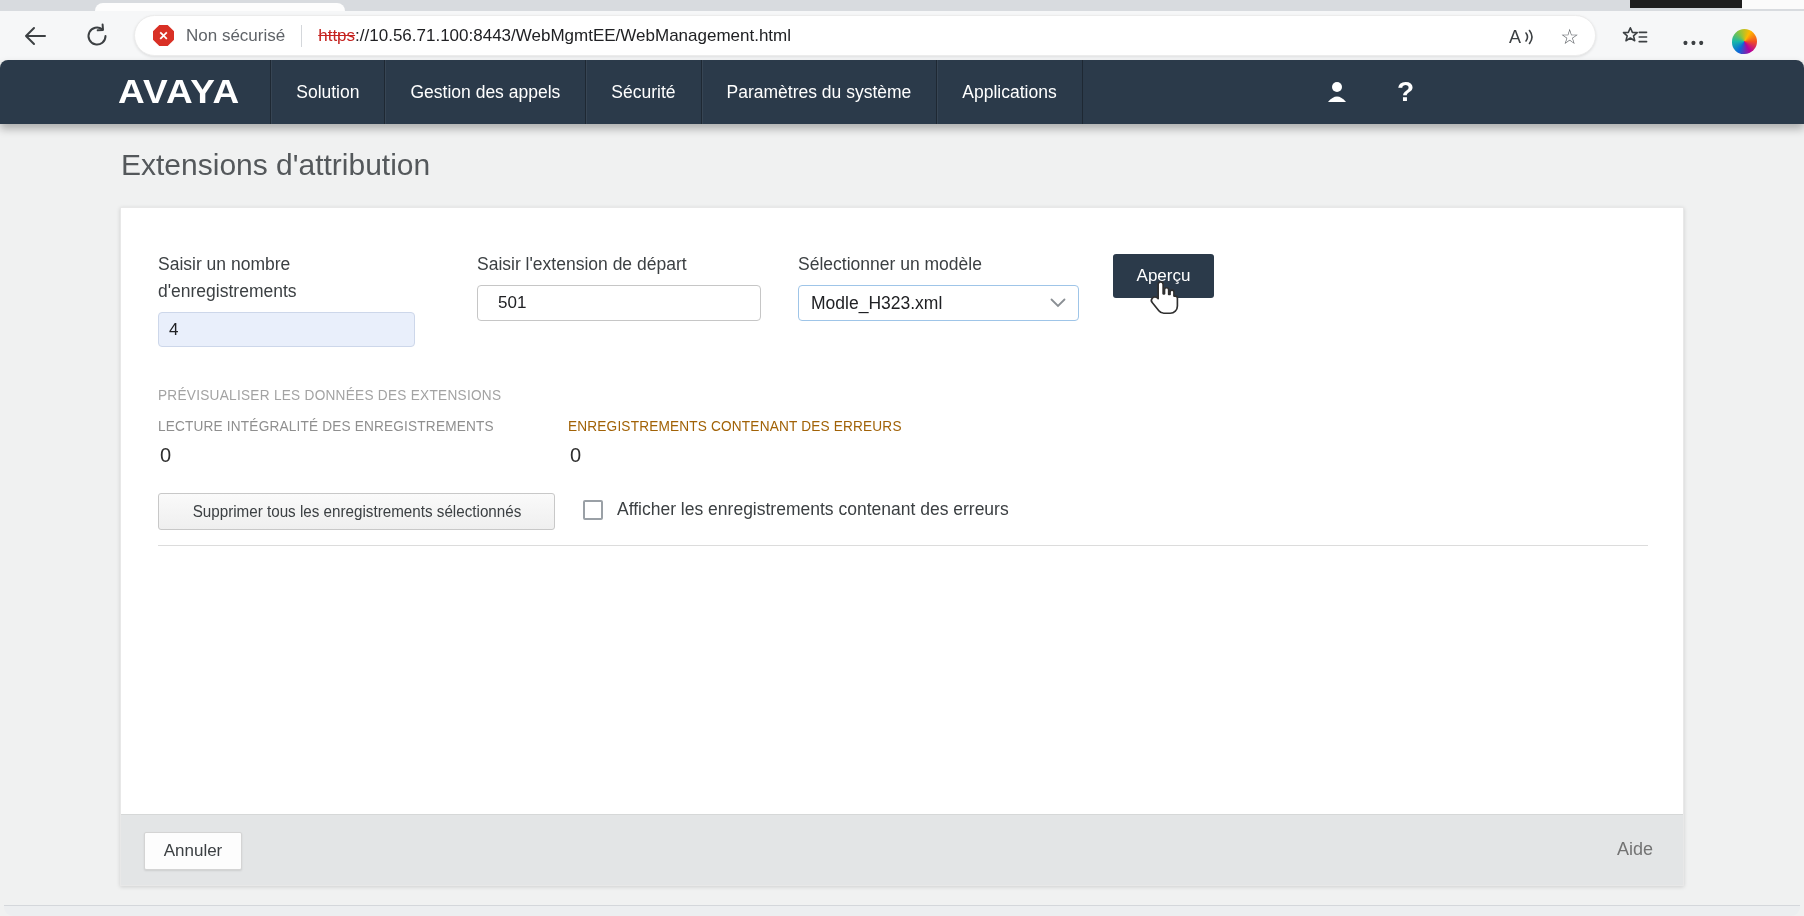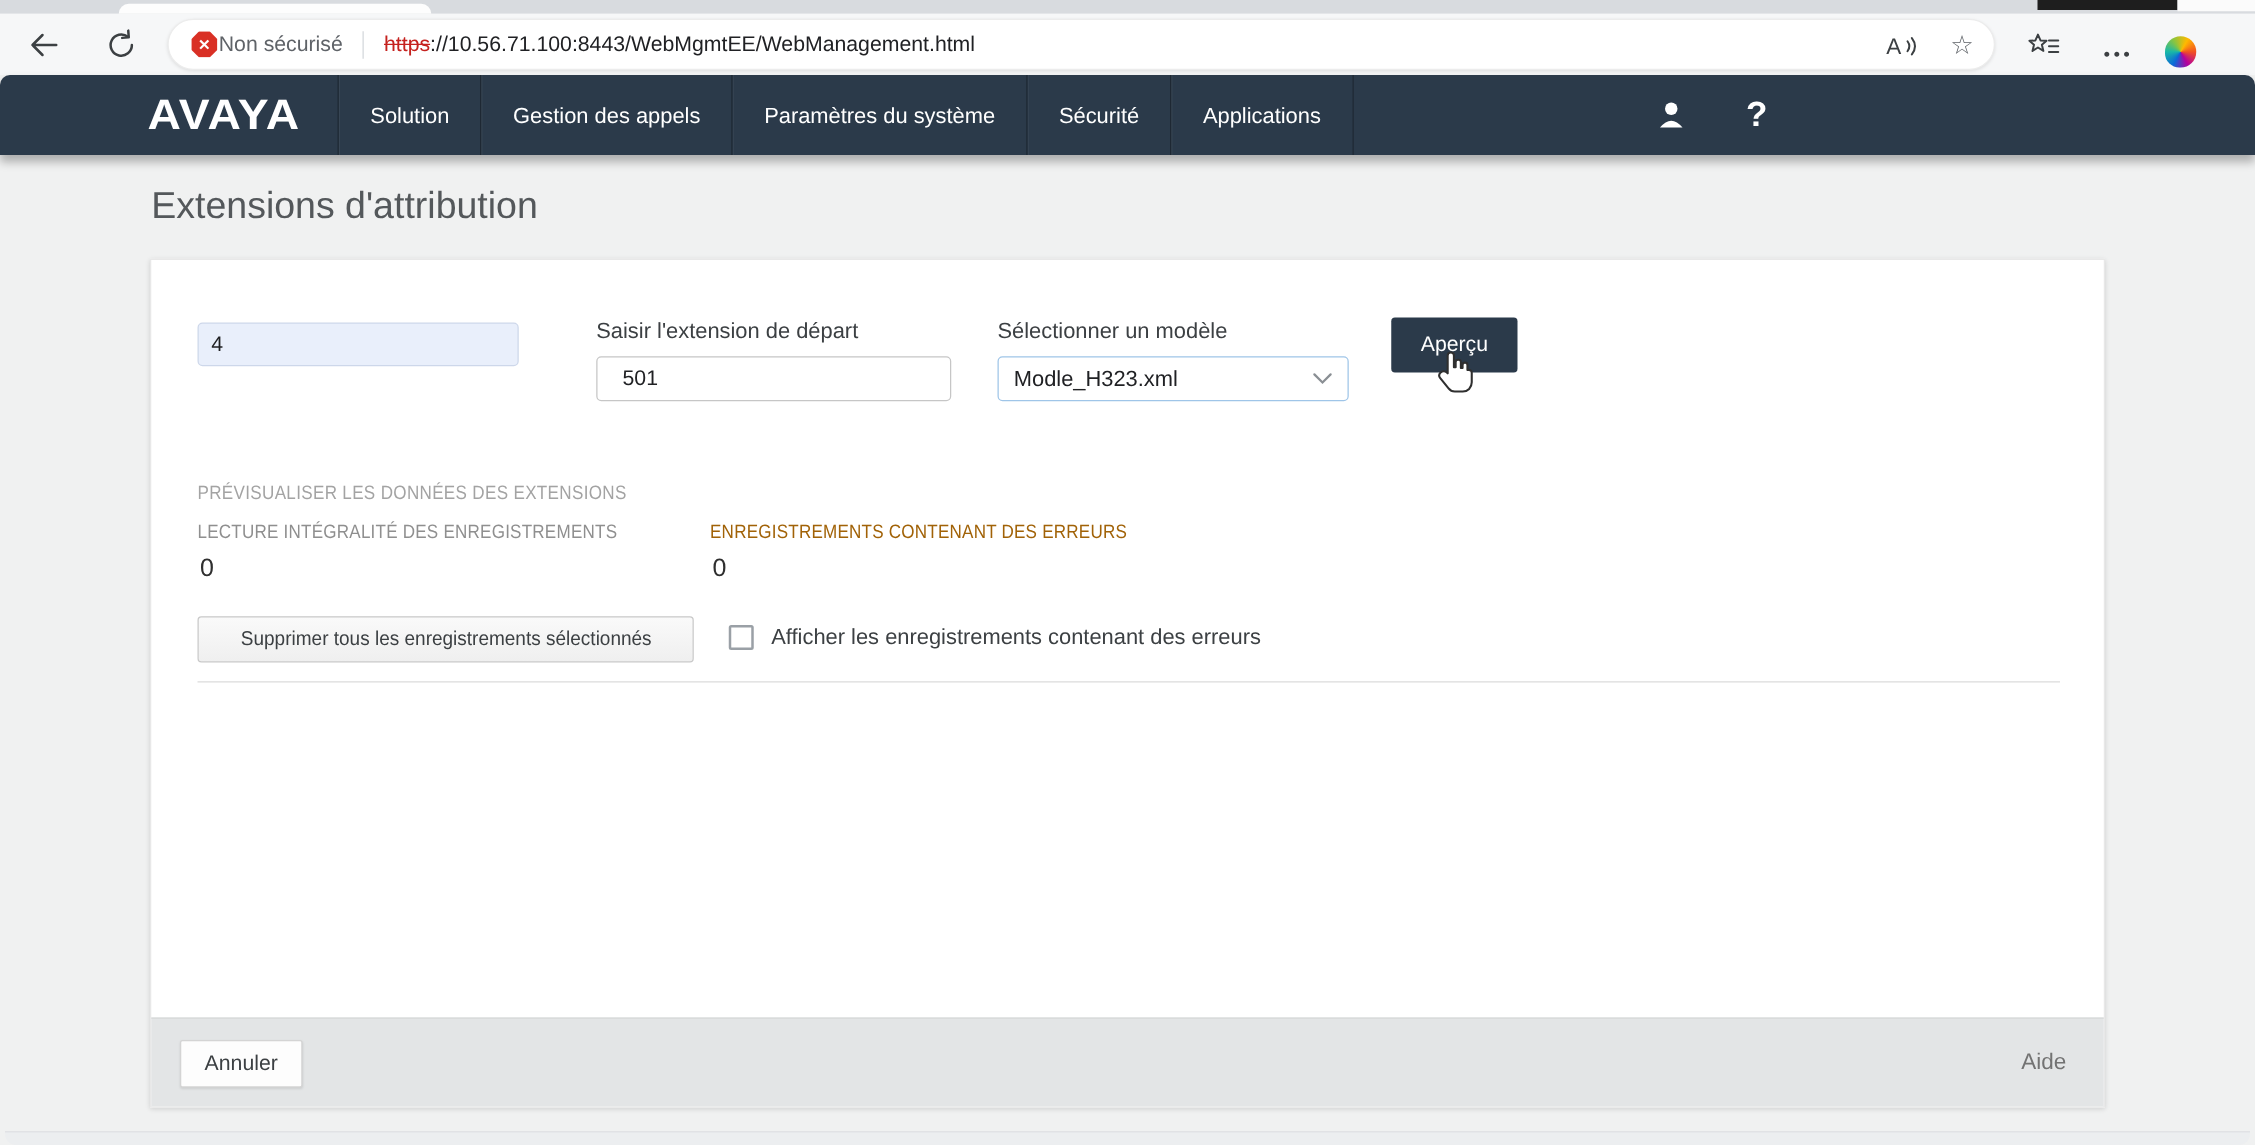--- a/index.html
+++ b/index.html
@@ -16,21 +16,21 @@
 
   .toolbar { position:absolute; left:0; top:11px; width:1804px; height:49px; background:#f6f7f8; }
   .tb-icon { position:absolute; top:12px; width:26px; height:26px; color:#3c4043; cursor:pointer; }
   .addr-pill { position:absolute; left:134px; top:4px; width:1462px; height:41px; background:#ffffff;
     border:1px solid #ececec; border-radius:21px; box-shadow:0 1px 3px rgba(0,0,0,.10);
     display:flex; align-items:center; padding:0 18px; }
   .badge-octagon { width:21px; height:21px; background:#d93025;
     clip-path:polygon(30% 0,70% 0,100% 30%,100% 70%,70% 100%,30% 100%,0 70%,0 30%);
     color:#fff; font-size:12px; font-weight:bold; display:flex; align-items:center; justify-content:center;
     flex:0 0 auto; }
-  .sec-label { margin-left:1px; color:#5f6368; font-size:17px; white-space:nowrap; }
+  .sec-label { margin-left:12px; color:#5f6368; font-size:17px; white-space:nowrap; }
   .addr-divider { width:1px; height:22px; background:#d4d7db; margin:0 16px; }
   .url { font-size:17px; color:#202124; white-space:nowrap; }
   .url .https { color:#c5221f; text-decoration:line-through; }
   .pill-right { position:absolute; right:16px; top:0; height:41px; display:flex; align-items:center; gap:26px; }
   .star-glyph { font-size:21px; color:#5f6368; line-height:1; cursor:pointer; }
   .tb-right { position:absolute; top:10px; display:flex; align-items:center; }
   .dots { color:#3c4043; font-size:14px; letter-spacing:3px; font-weight:bold; cursor:pointer; }
   .copilot { width:25px; height:25px; border-radius:50% 50% 50% 46%;
     background:conic-gradient(from 210deg,#0b68d8,#18b8a8,#8bc53f,#ffb900,#f25022,#b4009e,#0b68d8); cursor:pointer; }
 
@@ -145,37 +145,38 @@
     <div class="tb-right" style="left:1732px; top:18px;">
       <div class="copilot"></div>
     </div>
   </div>
 
   <div class="navbar">
     <div class="logo">AVAYA</div>
     <div class="nav-items">
       <div class="nav-item">Solution</div>
       <div class="nav-item">Gestion des appels</div>
+      <div class="nav-item">Sécurité</div>
       <div class="nav-item">Paramètres du système</div>
-      <div class="nav-item">Sécurité</div>
       <div class="nav-item">Applications</div>
     </div>
     <div class="nav-spacer"></div>
     <svg class="nav-icon" width="28" height="28" viewBox="0 0 28 28">
       <circle cx="14" cy="9" r="5" fill="#ffffff"></circle>
       <path d="M5 24 q9 -11 18 0 z" fill="#ffffff"></path>
     </svg>
     <div class="help-q">?</div>
   </div>
 
   <div class="page-title">Extensions d'attribution</div>
 
   <div class="card">
 
     <div class="fg-records">
+      <div class="field-label">Saisir un nombre d'enregistrements</div>
       <input type="text" value="4" style="">
     </div>
 
     <div class="fg-extension">
       <div class="field-label">Saisir l'extension de départ</div>
       <input type="text" value="501" style="">
     </div>
 
     <div class="fg-template">
       <div class="field-label">Sélectionner un modèle</div>

